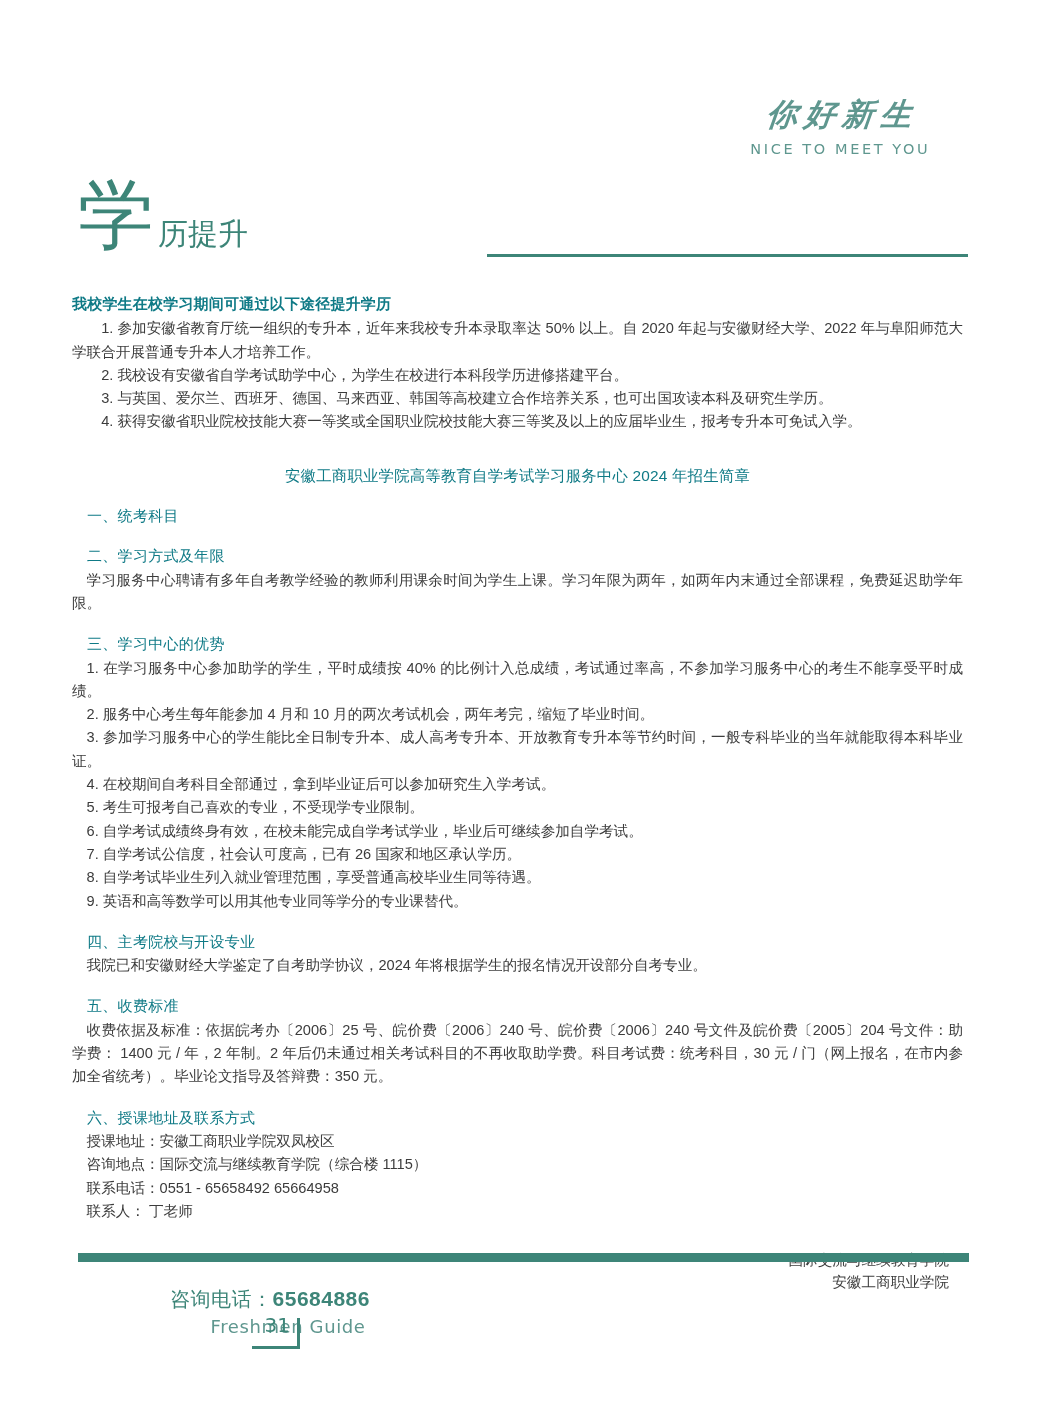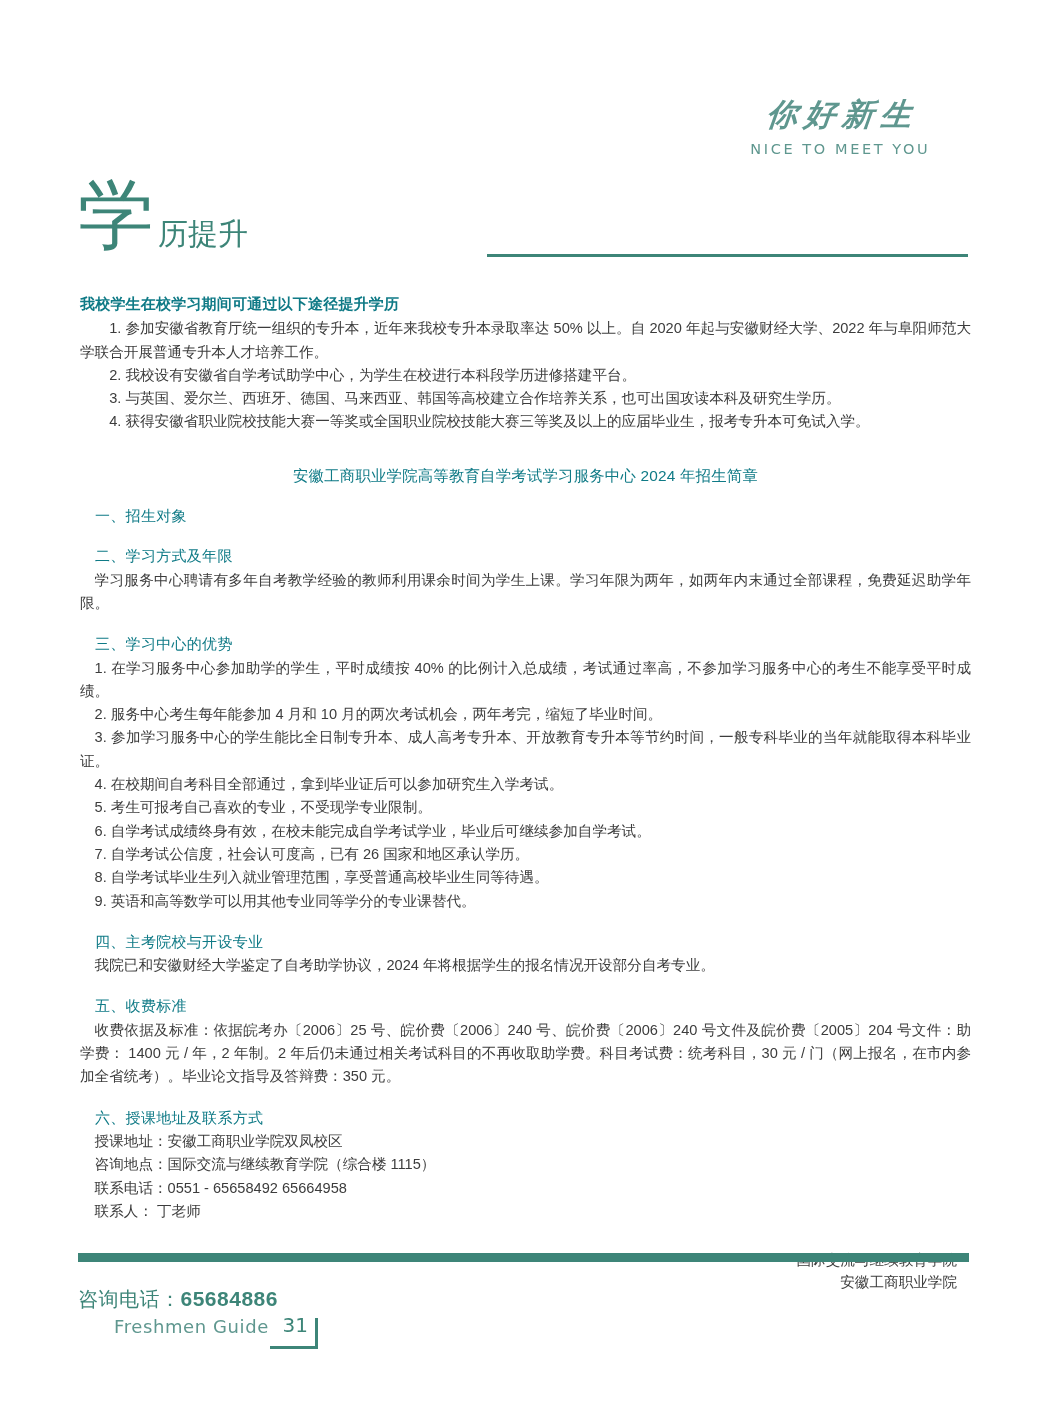--- a/index.html
+++ b/index.html
@@ -76,21 +76,21 @@
     left: 409px;
     top: 71px;
     width: 481px;
     height: 3px;
     background: #3d8578;
   }
 
   
   .content {
     position: absolute;
-    left: 80px;
+    left: 72px;
     top: 292px;
     width: 891px;
     font-size: 14.6px;
     line-height: 23.3px;
   }
   .lead-heading {
     font-weight: 700;
     color: #0f7a86;
     font-size: 15px;
     margin-bottom: 2px;
@@ -132,23 +132,24 @@
   .footer-bar {
     position: absolute;
     left: 78px;
     top: 1253px;
     width: 891px;
     height: 9px;
     background: #3d8578;
   }
   .footer {
     position: absolute;
-    left: 78px;
+    left: 60px;
     top: 1285px;
     width: 420px;
+    text-align: center;
   }
   .footer-phone {
     font-size: 20px;
     color: #3d8578;
     letter-spacing: .5px;
     line-height: 1.3;
   }
   .footer-phone .num { font-weight: 700; font-size: 21px; letter-spacing: .5px; }
   .footer-sub {
     position: relative;
@@ -210,21 +211,21 @@
   <div>
     <p class="ind">1. 参加安徽省教育厅统一组织的专升本，近年来我校专升本录取率达 50% 以上。自 2020 年起与安徽财经大学、2022 年与阜阳师范大学联合开展普通专升本人才培养工作。</p>
     <p class="ind">2. 我校设有安徽省自学考试助学中心，为学生在校进行本科段学历进修搭建平台。</p>
     <p class="ind">3. 与英国、爱尔兰、西班牙、德国、马来西亚、韩国等高校建立合作培养关系，也可出国攻读本科及研究生学历。</p>
     <p class="ind">4. 获得安徽省职业院校技能大赛一等奖或全国职业院校技能大赛三等奖及以上的应届毕业生，报考专升本可免试入学。</p>
   </div>
 
   <div class="center-title">安徽工商职业学院高等教育自学考试学习服务中心 2024 年招生简章</div>
 
 
-  <div class="sec-head">一、招生对象</div>
+  <div class="sec-head">一、统考科目</div>
 
   <div class="sec-head">二、学习方式及年限</div>
   <div class="sec-body">
     <p class="ind1">学习服务中心聘请有多年自考教学经验的教师利用课余时间为学生上课。学习年限为两年，如两年内末通过全部课程，免费延迟助学年限。</p>
   </div>
 
   <div class="sec-head">三、学习中心的优势</div>
   <div class="sec-body">
     <p class="ind1">1. 在学习服务中心参加助学的学生，平时成绩按 40% 的比例计入总成绩，考试通过率高，不参加学习服务中心的考生不能享受平时成绩。</p>
     <p class="ind1">2. 服务中心考生每年能参加 4 月和 10 月的两次考试机会，两年考完，缩短了毕业时间。</p>

